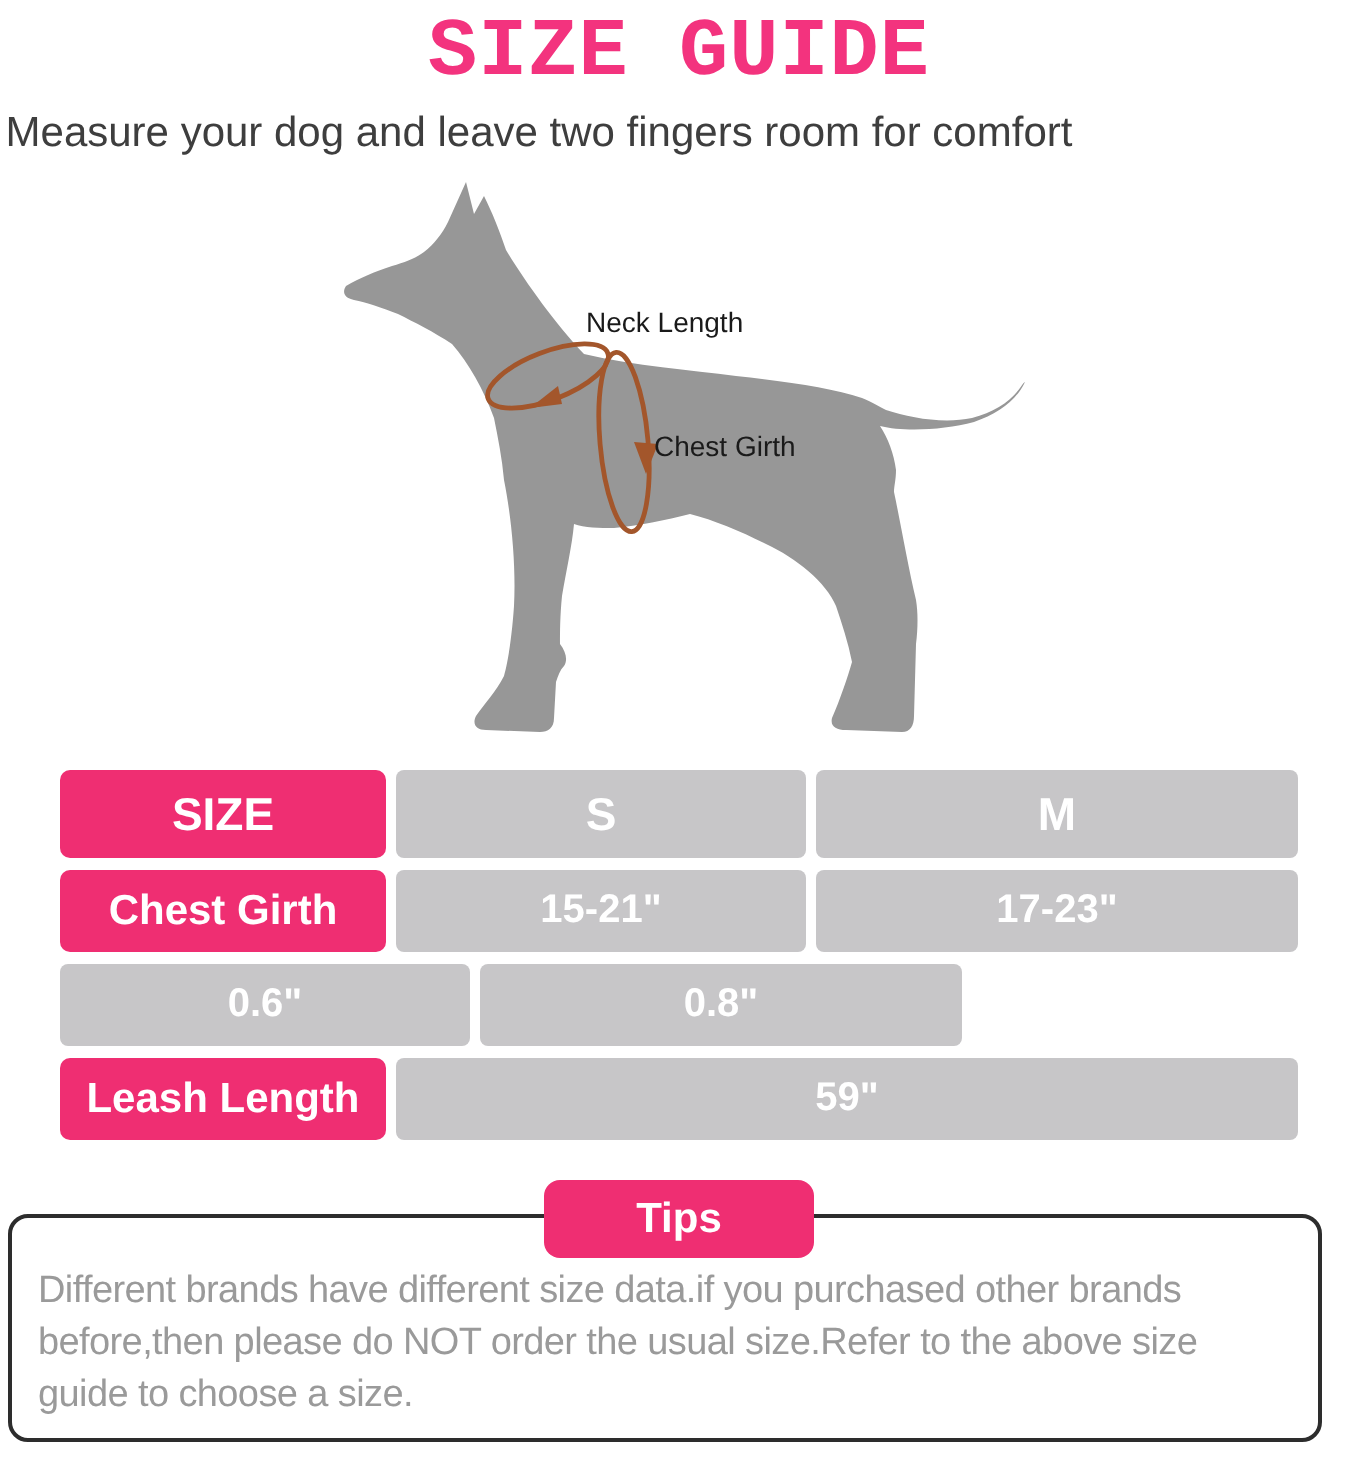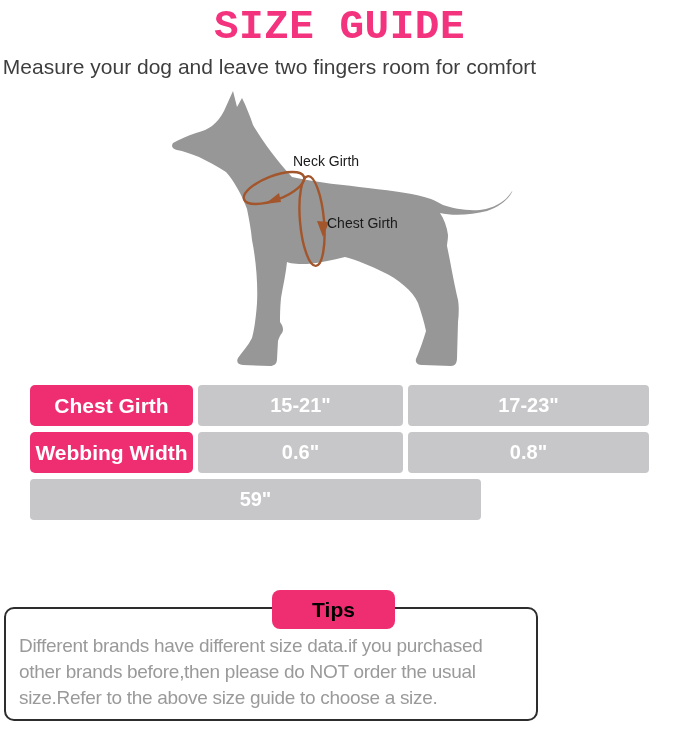--- a/index.html
+++ b/index.html
@@ -34,27 +34,27 @@
   .cell.pink{background:#EF2E72;border-radius:5px;width:163px;margin-right:5px;font-size:21px;}
   .cell.gray{background:#C7C6C8;border-radius:4px;font-size:20px;}
   .col-s{width:205px;margin-right:5px;}
   .col-m{width:241px;}
   .col-span{width:451px;}
   .h44 .cell{height:44px;}
   .h41 .cell{height:41px;}
   .trow.header .cell{font-size:23px;}
   
   #tips-badge{
-    top:590px;left:272px;width:123px;height:39px;background:#EF2E72;border-radius:8px;
-    color:#000000;font-weight:bold;font-size:21px;display:flex;align-items:center;justify-content:center;
+    top:590px;left:272px;width:135px;height:39px;background:#EF2E72;border-radius:8px;
+    color:#ffffff;font-weight:bold;font-size:21px;display:flex;align-items:center;justify-content:center;
     z-index:2;
     text-align:right;
   }
   #tips-box{
-    top:607px;left:4px;width:534px;height:114px;background:#ffffff;
+    top:607px;left:4px;width:657px;height:114px;background:#ffffff;
     border:2px solid #2D2D2D;border-radius:10px;z-index:1;box-sizing:border-box;
   }
   #tips-text{
     padding:24px 12px 0 13px;font-size:19px;line-height:26px;letter-spacing:-0.3px;
     color:#9A9A9A;
   }
 </style>
 </head>
 <body>
 
@@ -77,35 +77,40 @@
          C 77 78 67 73 59 69 C 51 66 43 63 37 62 C 32 61 31 58 33 55 Z"></path>
     <g transform="rotate(-21 134 100)">
       <ellipse cx="134" cy="100" rx="32" ry="12" fill="none" stroke="#A3562B" stroke-width="2.4"></ellipse>
     </g>
     <polygon points="125,116 139,105 141,114" fill="#A3562B"></polygon>
     <g transform="rotate(-5 172 133)">
       <ellipse cx="172" cy="133" rx="12" ry="45" fill="none" stroke="#A3562B" stroke-width="2.4"></ellipse>
     </g>
     <polygon points="177,133 189,134 183,149" fill="#A3562B"></polygon>
   </svg>
-  <div id="neck-girth-label" class="abs girth-label">Neck Girth</div>
+  <div id="neck-girth-label" class="abs girth-label">Neck Length</div>
   <div id="chest-girth-label" class="abs girth-label">Chest Girth</div>
 
   <div id="size-table" class="abs">
+    <div class="trow header h44">
+      <div class="cell pink">SIZE</div>
+      <div class="cell gray col-s">S</div>
+      <div class="cell gray col-m">M</div>
+    </div>
     <div class="trow h41">
       <div class="cell pink">Chest Girth</div>
       <div class="cell gray col-s">15-21"</div>
       <div class="cell gray col-m">17-23"</div>
     </div>
     <div class="trow h41">
-      <div class="cell pink">Webbing Width</div>
       <div class="cell gray col-s">0.6"</div>
       <div class="cell gray col-m">0.8"</div>
     </div>
     <div class="trow h41">
+      <div class="cell pink">Leash Length</div>
       <div class="cell gray col-span">59"</div>
     </div>
   </div>
 
   <div id="tips-badge" class="abs">Tips</div>
   <div id="tips-box" class="abs">
     <div id="tips-text">Different brands have different size data.if you purchased other brands before,then please do NOT order the usual size.Refer to the above size guide to choose a size.</div>
   </div>
 
 </div>

